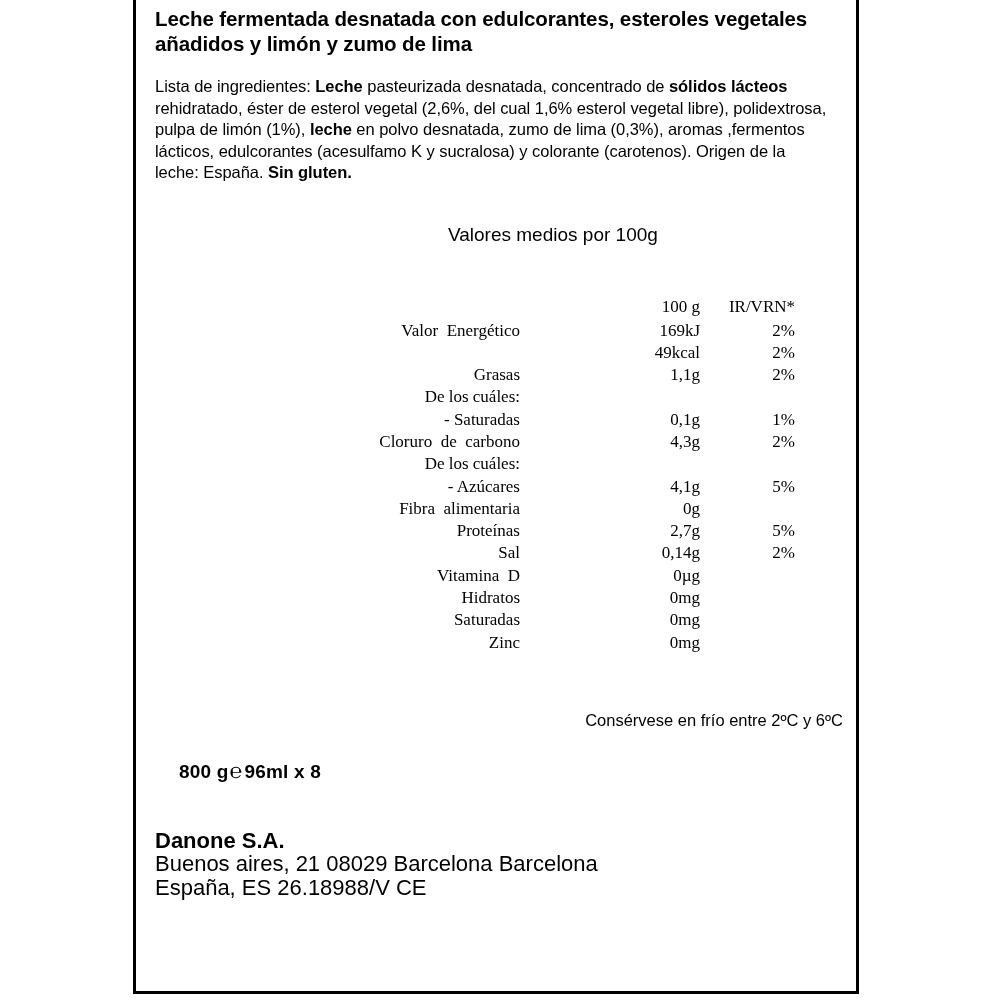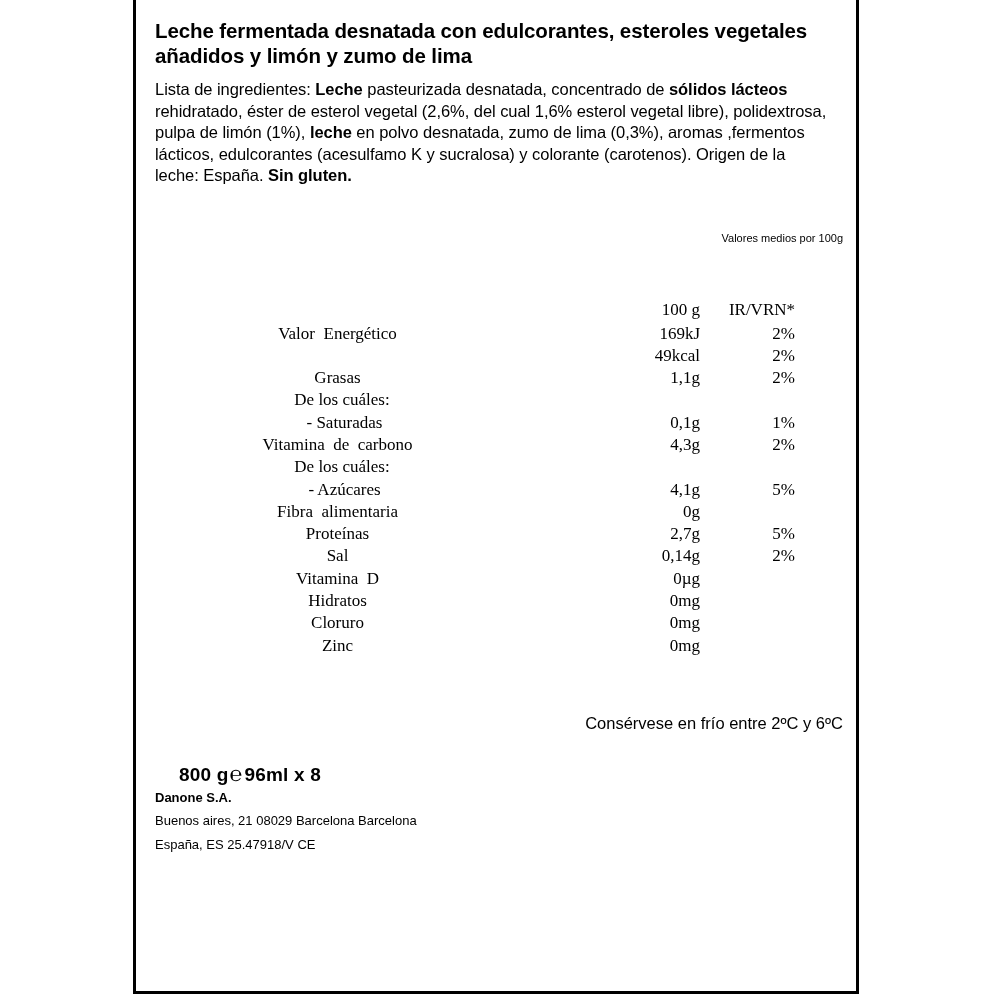--- a/index.html
+++ b/index.html
@@ -25,68 +25,67 @@
     width: 726px;
     height: 1002px;
     border: 3px solid #000000;
     background: #ffffff;
     padding: 0;
   }
 
   #label-inner {
     position: absolute;
     left: 19px;
-    top: 23px;
+    top: 11px;
     width: 688px;
   }
 
   
   .product-title {
     font-size: 20.5px;
     font-weight: bold;
     line-height: 25px;
     letter-spacing: -0.1px;
     width: 680px;
   }
 
   
   .ingredients {
-    margin-top: 11px;
+    margin-top: 20px;
     font-size: 16.5px;
     line-height: 21.5px;
     letter-spacing: -0.05px;
     width: 672px;
     text-align: left;
   }
   .ingredients b { font-weight: bold; }
 
   
   .values-caption {
     margin-top: 41px;
     margin-left: 293px;
-    font-size: 11px;
+    font-size: 19px;
     line-height: 20px;
-    text-align: right;
   }
 
   
   .nutri-table {
     margin-top: 49px;
     width: 640px;
     border-collapse: collapse;
     font-size: 17px;
     font-family: Liberation Serif, serif;
   }
   .nutri-table td {
     padding: 0;
     line-height: 22.3px;
     vertical-align: baseline;
     white-space: pre;
   }
-  .col-label   { width: 365px; text-align: center; }
+  .col-label   { width: 365px; text-align: right; }
   .col-amount  { width: 180px; text-align: right; }
   .col-percent { width: 95px;  text-align: right; }
 
   tr.head td { line-height: 26px; }
 
   td.indent1 { padding-left: 9px; }
   td.indent2 { padding-left: 14px; }
 
   
   .storage {
@@ -104,21 +103,22 @@
     letter-spacing: 0.2px;
     margin-left: 24px;
   }
   .netweight .emark {
     font-weight: normal;
     font-size: 21px;
     padding: 0 2px 0 1px;
   }
 
   .manufacturer {
-    font-size: 13px;
+    margin-top: 46px;
+    font-size: 22px;
     line-height: 23.5px;
   }
   .manufacturer .company { font-weight: bold; }
 </style>
 </head>
 <body>
 
 <div id="label-frame">
   <div id="label-inner">
 
@@ -156,21 +156,21 @@
             <td class="col-label indent1">De los cuáles:</td>
             <td class="col-amount"></td>
             <td class="col-percent"></td>
           </tr>
           <tr>
             <td class="col-label indent2">- Saturadas</td>
             <td class="col-amount">0,1g</td>
             <td class="col-percent">1%</td>
           </tr>
           <tr>
-            <td class="col-label">Vitamina  de  carbono</td>
+            <td class="col-label">Cloruro  de  carbono</td>
             <td class="col-amount">4,3g</td>
             <td class="col-percent">2%</td>
           </tr>
           <tr>
             <td class="col-label indent1">De los cuáles:</td>
             <td class="col-amount"></td>
             <td class="col-percent"></td>
           </tr>
           <tr>
             <td class="col-label indent2">- Azúcares</td>
@@ -196,38 +196,38 @@
             <td class="col-label">Vitamina  D</td>
             <td class="col-amount">0µg</td>
             <td class="col-percent"></td>
           </tr>
           <tr>
             <td class="col-label">Hidratos</td>
             <td class="col-amount">0mg</td>
             <td class="col-percent"></td>
           </tr>
           <tr>
-            <td class="col-label">Cloruro</td>
+            <td class="col-label">Saturadas</td>
             <td class="col-amount">0mg</td>
             <td class="col-percent"></td>
           </tr>
           <tr>
             <td class="col-label">Zinc</td>
             <td class="col-amount">0mg</td>
             <td class="col-percent"></td>
           </tr>
         </tbody>
     </table>
 
     <div class="storage">Consérvese en frío entre 2ºC y 6ºC</div>
 
     <div class="netweight">
       <span>800 g</span><span class="emark">℮</span><span>96ml x 8</span>
     </div>
 
     <div class="manufacturer">
       <div class="company">Danone S.A.</div>
       <div>Buenos aires, 21 08029 Barcelona  Barcelona</div>
-      <div>España,  ES 25.47918/V CE</div>
+      <div>España,  ES 26.18988/V CE</div>
     </div>
 
   </div>
 </div>
 
 </body></html>

